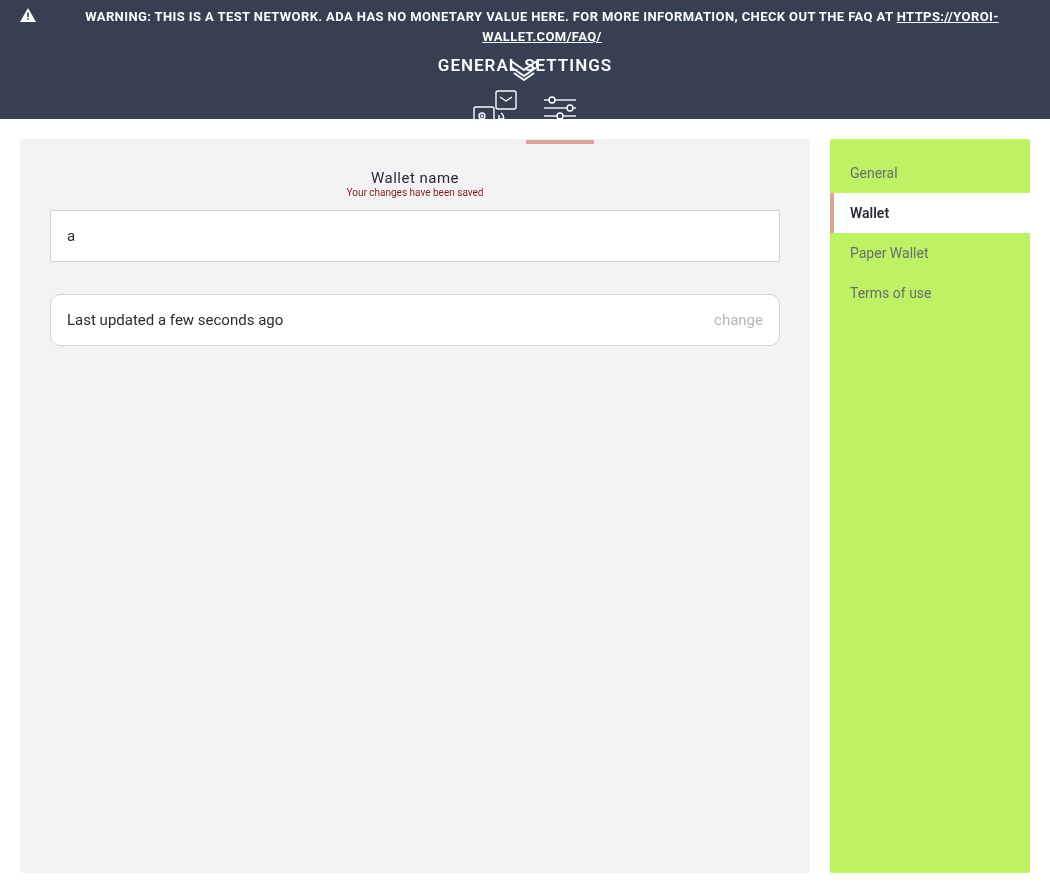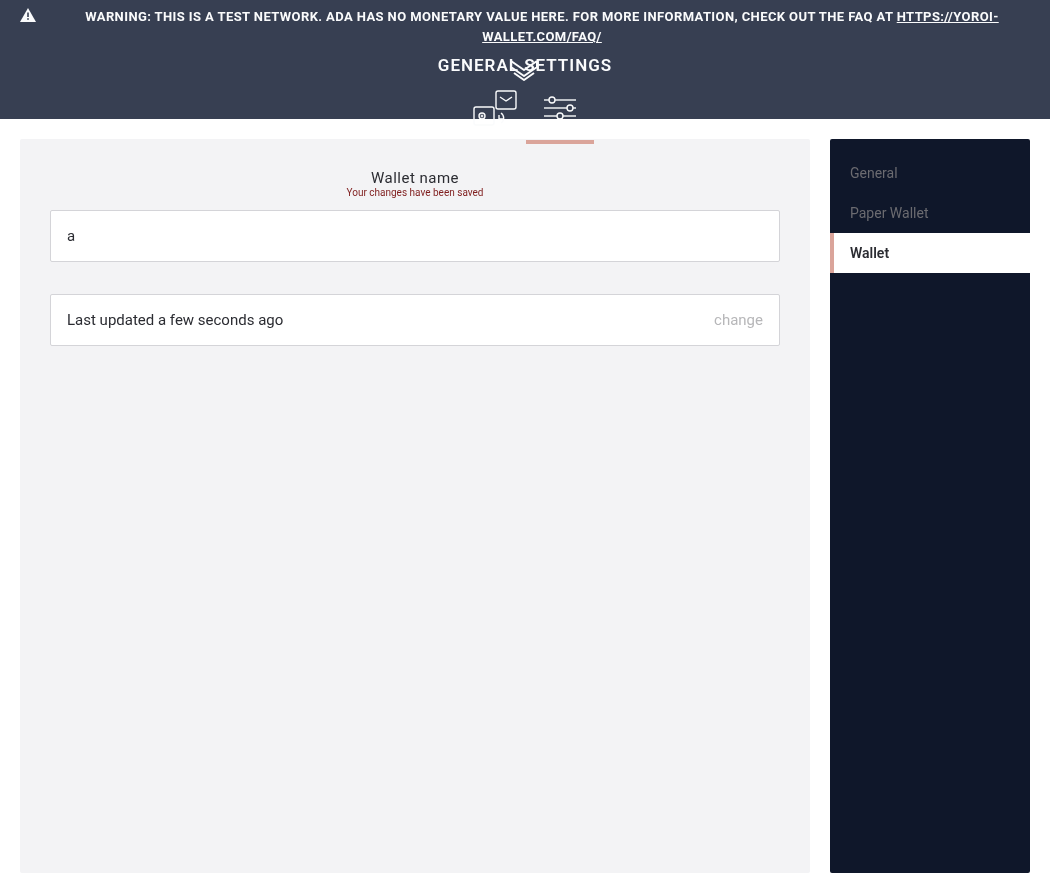--- a/index.html
+++ b/index.html
@@ -115,38 +115,38 @@
       color: #2b2c32;
       outline: none;
     }
     .section-spacing {
       height: 32px;
     }
     .password-box {
       width: 100%;
       height: 52px;
       border: 1px solid #d4d4d8;
-      border-radius: 2px;
+      border-radius: 10px;
       background: #ffffff;
       padding: 0 16px;
       display: flex;
       align-items: center;
       justify-content: space-between;
       font-size: 15px;
     }
     .password-status {
       color: #2b2c32;
     }
     .change-link {
       color: #b7b7b9;
       cursor: pointer;
     }
     .sidebar {
       width: 200px;
-      background: #0f172a;
+      background: #bef264;
       border-radius: 2px;
       padding: 14px 0;
     }
     .sidebar-item {
       padding: 12px 20px;
       font-size: 14px;
       color: #6b6b70;
       cursor: pointer;
       position: relative;
     }
@@ -230,21 +230,24 @@
       <span class="password-status">Last updated a few seconds ago</span>
       <span class="change-link">change</span>
     </div>
 
   </div>
 
   <div class="sidebar">
     <div class="sidebar-item">
       <span>General</span>
     </div>
+    <div class="sidebar-item active">
+      <span>Wallet</span>
+    </div>
     <div class="sidebar-item">
       <span>Paper Wallet</span>
     </div>
-    <div class="sidebar-item active">
-      <span>Wallet</span>
+    <div class="sidebar-item">
+      <span>Terms of use</span>
     </div>
   </div>
 
 </div>
 
 </body></html>

